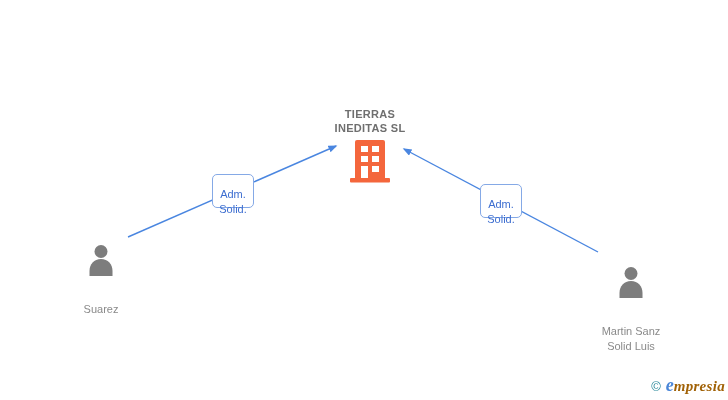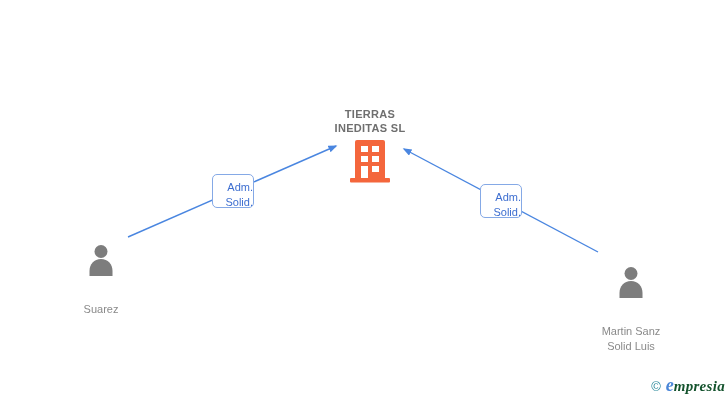--- a/index.html
+++ b/index.html
@@ -9,39 +9,39 @@
   }
   #edges-svg{position:absolute;left:0;top:0;width:728px;height:400px;pointer-events:none;}
 
   .company-node{position:absolute;left:298px;top:71px;width:144px;text-align:center;cursor:pointer;margin-top:36px;}
   .company-title{
     font-size:11px;font-weight:bold;color:#6f6f6f;line-height:14px;letter-spacing:0.3px;
   }
   .building-wrap{margin-top:3px;height:46px;}
 
   .edge-label{
-    position:absolute;box-sizing:border-box;text-align:right;
+    position:absolute;box-sizing:border-box;text-align:center;
     background:#ffffff;border:1px solid #85a9e6;border-radius:5px;
-    color:#3d6ed0;font-size:11px;line-height:15px;padding-top:5px;cursor:pointer;
+    color:#3d6ed0;font-size:11px;line-height:15px;padding-top:12px;cursor:pointer;
   }
   .edge-label.left{left:212px;top:174px;width:42px;height:34px;}
   .edge-label.right{left:480px;top:184px;width:42px;height:34px;}
 
   .person-node{position:absolute;text-align:center;cursor:pointer;}
   .person-node.left{left:53px;top:244px;width:96px;}
   .person-node.right{left:583px;top:266px;width:96px;}
   .person-name{color:#8a8a8a;font-size:11px;line-height:15px;margin-top:22px;}
 
   .footer-brand{
     position:absolute;right:3px;bottom:5px;display:flex;align-items:baseline;cursor:pointer;
     font-family:"Liberation Serif", serif;
   }
   .copyright-sym{color:#2b8a9c;font-size:13px;margin-right:5px;font-family:"Liberation Sans", sans-serif;}
   .brand-initial{color:#4a86d8;font-size:18px;font-style:italic;font-weight:bold;line-height:18px;}
-  .brand-rest{color:#14532d;font-size:15px;font-style:italic;font-weight:bold;letter-spacing:0.3px;}
+  .brand-rest{color:#a16207;font-size:15px;font-style:italic;font-weight:bold;letter-spacing:0.3px;}
 </style>
 </head>
 <body>
 
 <div id="canvas">
 
   <svg id="edges-svg">
     <defs>
       <marker id="arrow" markerWidth="10" markerHeight="8" refX="7.5" refY="3.5" orient="auto" markerUnits="userSpaceOnUse">
         <path d="M0,0 L9,3.5 L0,7 Z" fill="#4a86e0"></path>

